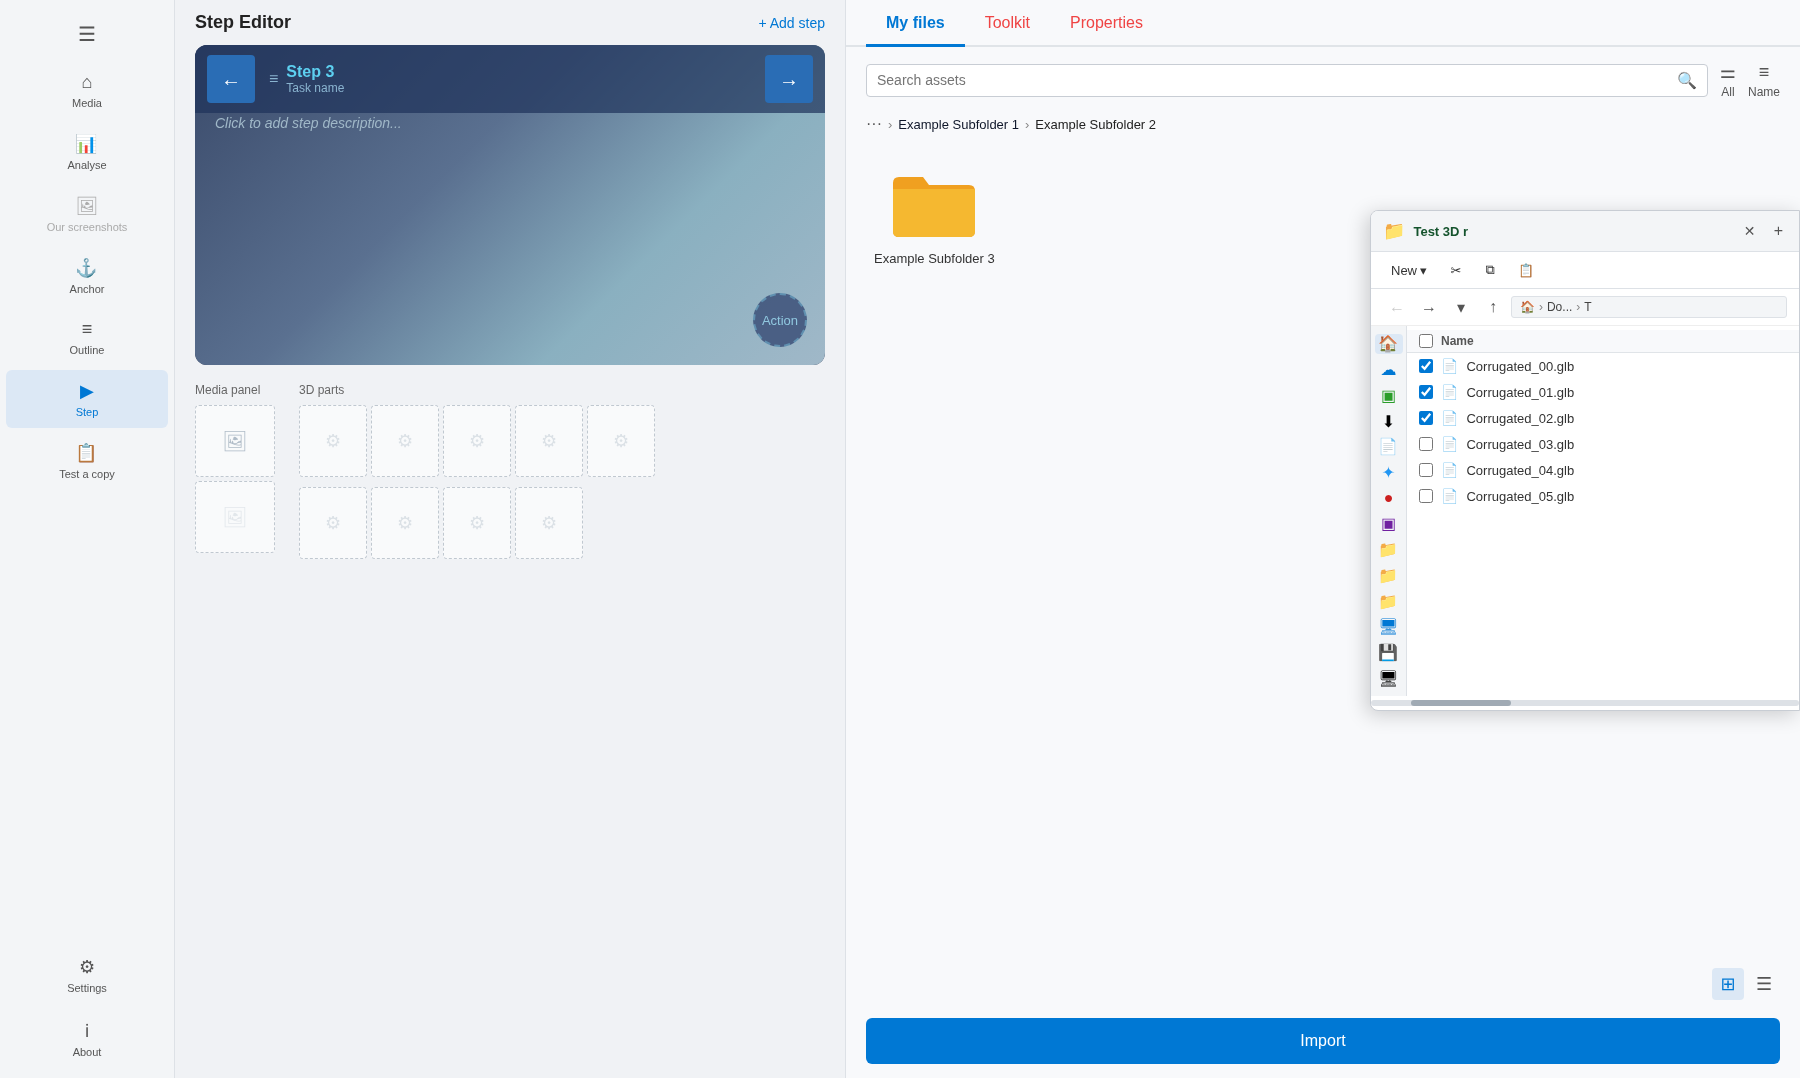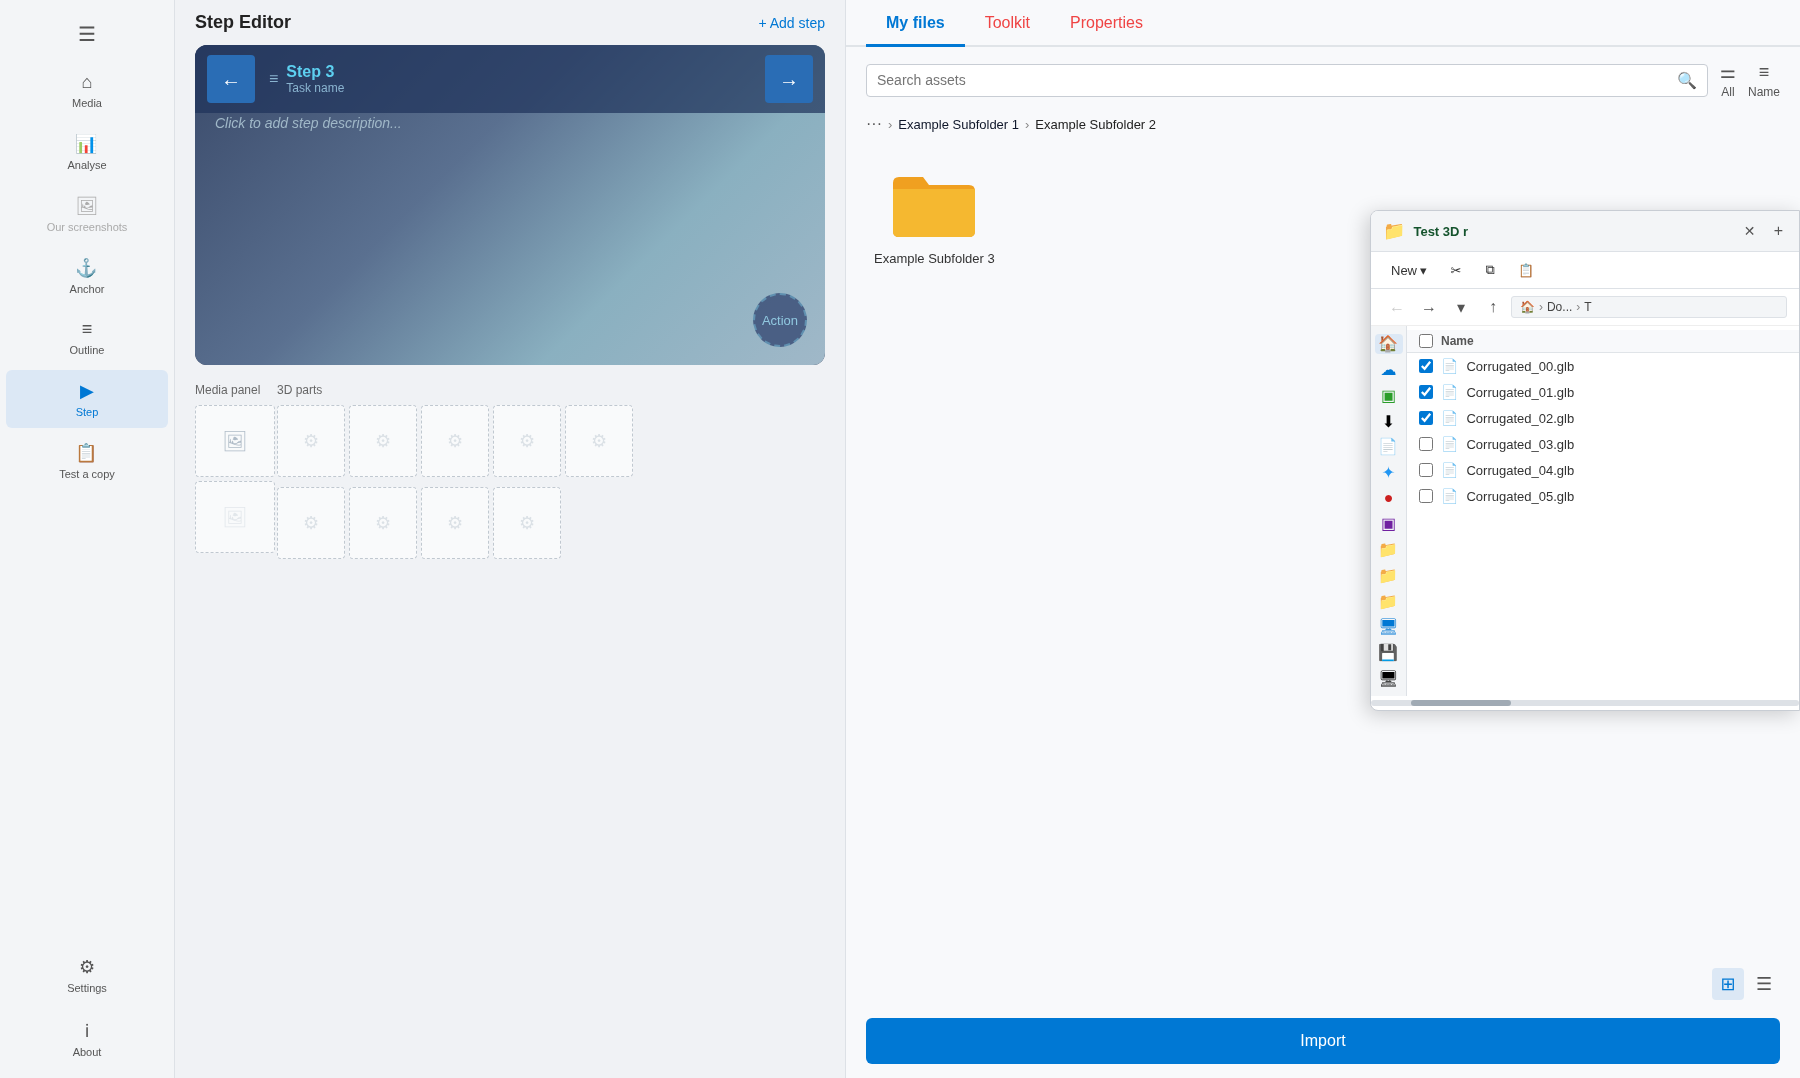--- a/index.html
+++ b/index.html
@@ -147,21 +147,21 @@
       cursor: pointer;
     }
 
     
     .step-bottom {
       background: #f0f2f5;
       padding: 10px 20px 16px;
     }
     .step-panels-row {
       display: flex;
-      gap: 2px;
+      gap: 24px;
       margin-top: 8px;
     }
     .panel-section { display: flex; flex-direction: column; gap: 6px; }
     .panel-label { font-size: 12px; color: #666; margin-bottom: 2px; }
     .media-grid { display: grid; grid-template-columns: repeat(1, 80px); gap: 4px; }
     .parts-grid { display: grid; grid-template-columns: repeat(5, 68px); gap: 4px; }
     .media-cell, .parts-cell {
       border: 1.5px dashed #c0c8d0;
       border-radius: 4px;
       background: rgba(255,255,255,0.6);

